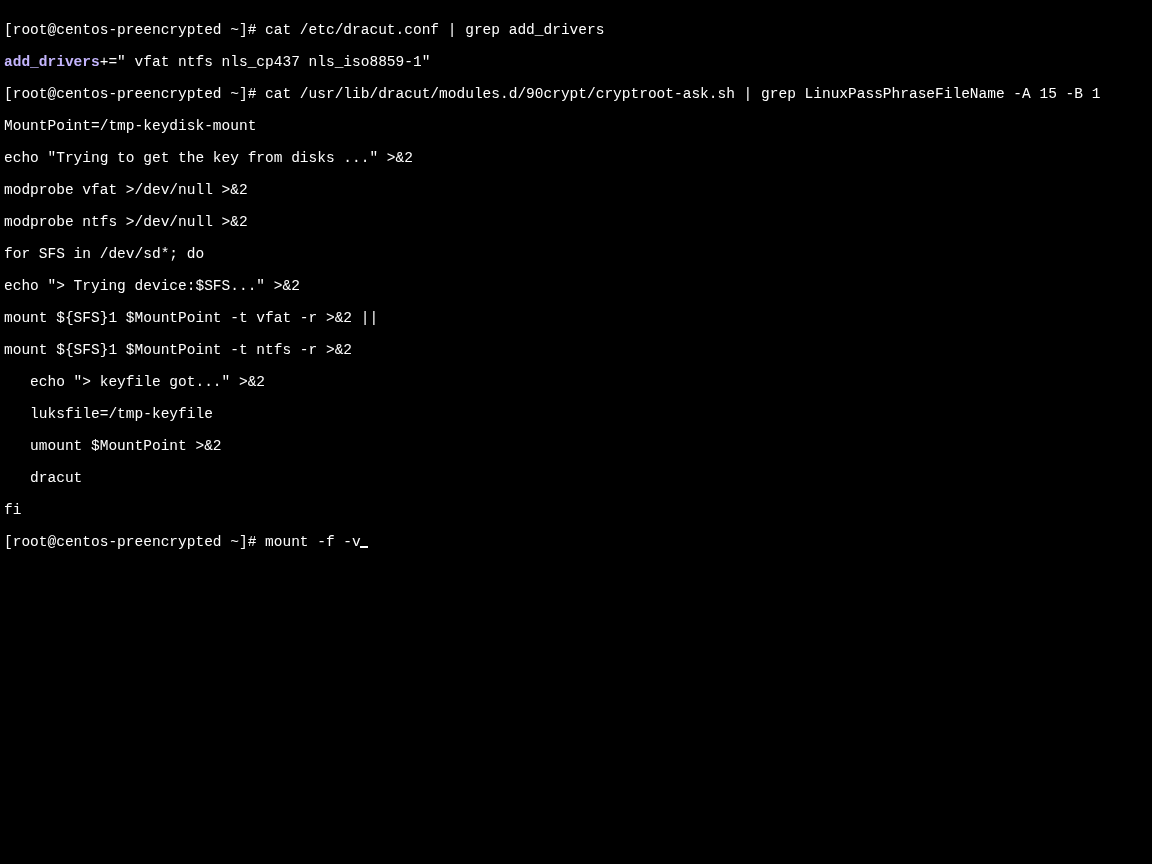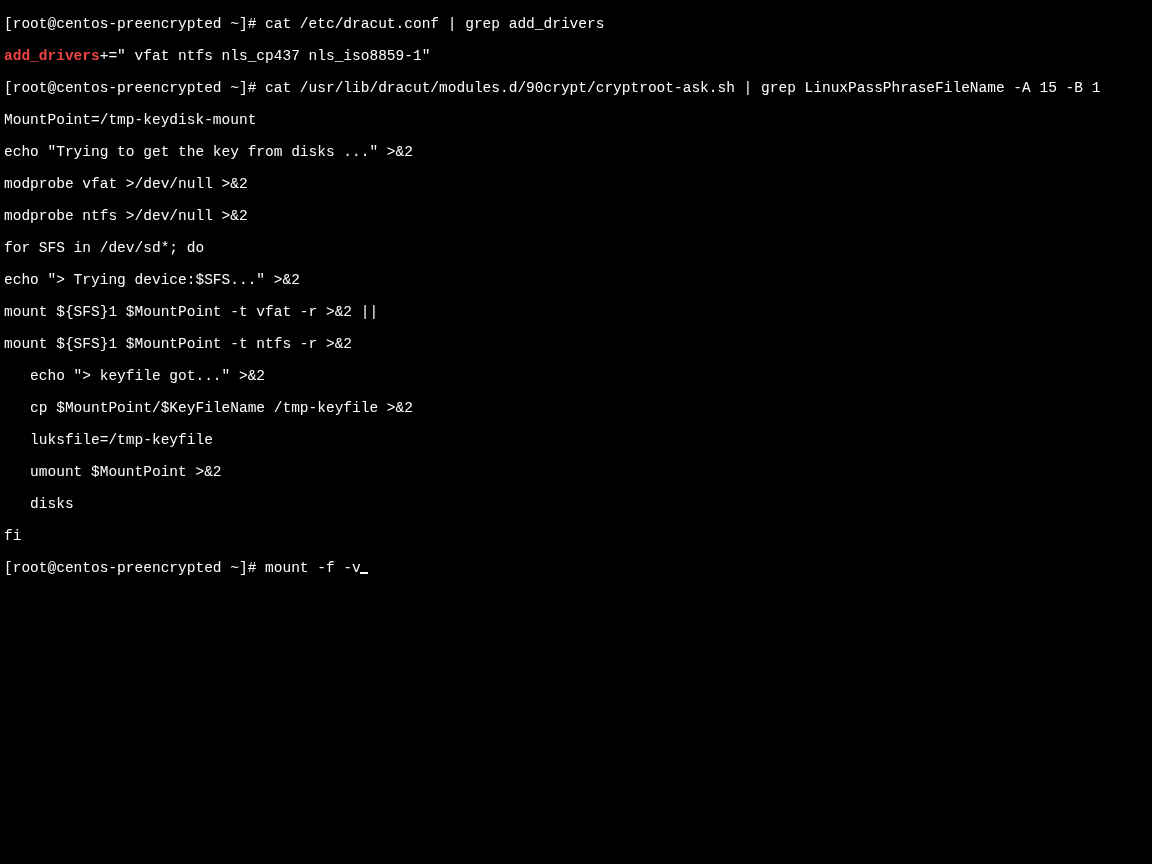--- a/index.html
+++ b/index.html
@@ -8,30 +8,30 @@
     width: 1152px;
     height: 864px;
     background: #000000;
     overflow: hidden;
   }
   .terminal {
     box-sizing: border-box;
     width: 1152px;
     height: 864px;
     background: #000000;
-    padding: 0 4px 0 4px;
+    padding: 6px 4px 0 4px;
     font-family: "Courier New", Courier, monospace;
     font-size: 14.5px;
     line-height: 16px;
     color: #ffffff;
     white-space: pre;
     letter-spacing: 0px;
   }
   .line { display: block; height: 16px; }
-  .hl  { color: #ef4444; font-weight: bold; }
+  .hl  { color: #c4b5fd; font-weight: bold; }
   .cursor {
     display: inline-block;
     width: 8px;
     height: 2px;
     background: #ffffff;
     vertical-align: -2px;
     margin-left: -1px;
   }
 </style>
 </head>
@@ -43,19 +43,18 @@
 <span class="line"><span>[root@centos-preencrypted ~]# </span><span>cat /usr/lib/dracut/modules.d/90crypt/cryptroot-ask.sh | grep LinuxPassPhraseFileName -A 15 -B 1</span></span>
 <span class="line"><span>MountPoint=/tmp-keydisk-mount</span></span>
 <span class="line"><span>echo "Trying to get the key from disks ..." &gt;&amp;2</span></span>
 <span class="line"><span>modprobe vfat &gt;/dev/null &gt;&amp;2</span></span>
 <span class="line"><span>modprobe ntfs &gt;/dev/null &gt;&amp;2</span></span>
 <span class="line"><span>for SFS in /dev/sd*; do</span></span>
 <span class="line"><span>echo "&gt; Trying device:$SFS..." &gt;&amp;2</span></span>
 <span class="line"><span>mount ${SFS}1 $MountPoint -t vfat -r &gt;&amp;2 ||</span></span>
 <span class="line"><span>mount ${SFS}1 $MountPoint -t ntfs -r &gt;&amp;2</span></span>
 <span class="line"><span>   echo "&gt; keyfile got..." &gt;&amp;2</span></span>
-<span class="line"><span>   cp $MountPoint/$KeyFileName /tmp-keyfile &gt;&amp;2</span></span>
 <span class="line"><span>   luksfile=/tmp-keyfile</span></span>
 <span class="line"><span>   umount $MountPoint &gt;&amp;2</span></span>
-<span class="line"><span>   disks</span></span>
+<span class="line"><span>   dracut</span></span>
 <span class="line"><span>fi</span></span>
 <span class="line"><span>[root@centos-preencrypted ~]# </span><span>mount -f -v</span><span class="cursor"></span></span>
 </div>
 
 </body></html>

